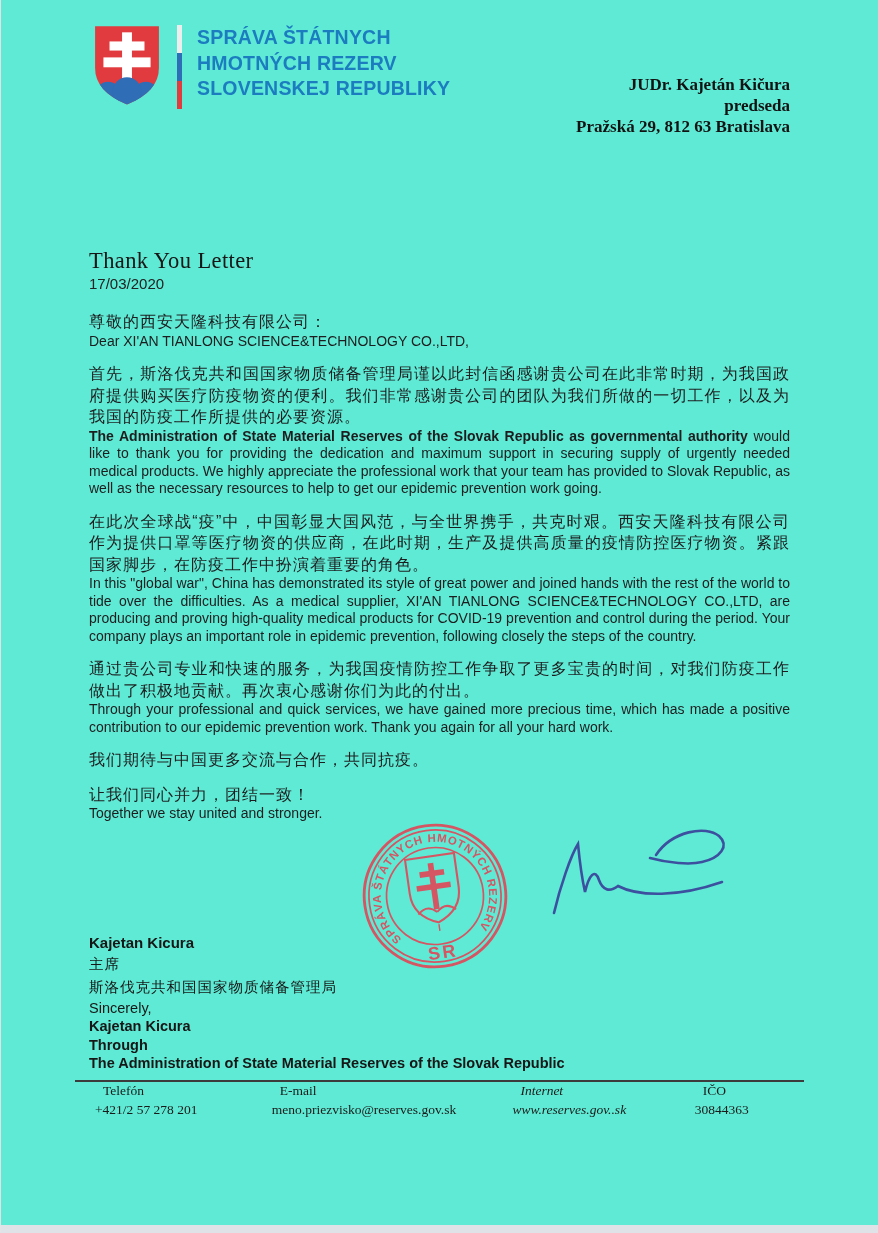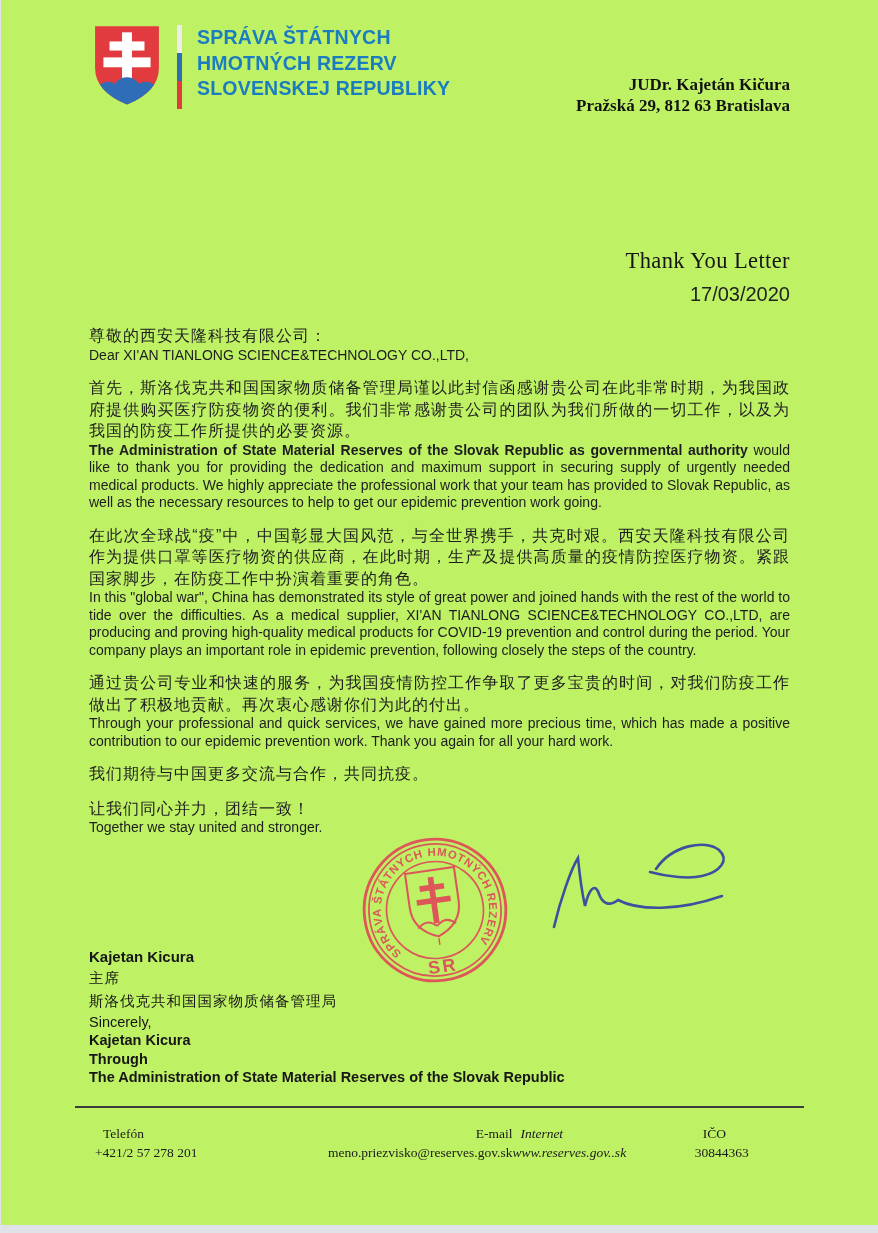--- a/index.html
+++ b/index.html
@@ -1,20 +1,20 @@
 <!DOCTYPE html>
 <html><head>
 <meta charset="utf-8">
 <style>
   * { margin:0; padding:0; box-sizing:border-box; }
   html,body { background:#ffffff; }
   .page {
     position:relative;
     width:878px; height:1233px;
-    background:#bef264;
+    background:#5eead4;
     border-left:1px solid #e3e3e5;
     padding:22px 88px 0 88px;
     font-family:"Liberation Sans", sans-serif;
     color:#1d1d1f;
     overflow:hidden;
   }
   
   .header { position:relative; height:130px; }
   .logo-row { position:absolute; left:0; top:0; display:flex; align-items:flex-start; }
   .coa { display:block; }
@@ -22,47 +22,47 @@
   .tricolor span { flex:1; }
   .tri-white { background:#ededee; }
   .tri-blue  { background:#2f6db6; }
   .tri-red   { background:#e23b3f; }
   .org-name { padding-top:3px; font-size:19.5px; line-height:25.5px; font-weight:700;
               color:#1b7cc0; letter-spacing:0.2px; }
   .officer { position:absolute; right:0; top:52px; text-align:right;
              font-family:"Liberation Serif", serif; font-weight:700;
              font-size:17px; line-height:21px; color:#121212; }
   
-  .title { margin-top:96px; text-align:right; font-family:"Liberation Serif", serif;
+  .title { margin-top:96px; text-align:left; font-family:"Liberation Serif", serif;
            font-size:22.5px; letter-spacing:0.4px; color:#161616; }
-  .date  { text-align:right; font-size:20px; margin-top:9px; color:#222; }
+  .date  { text-align:left; font-size:15px; margin-top:1px; color:#222; }
   
   .body { margin-top:19px; }
   .zh { font-size:16px; line-height:21.5px; letter-spacing:1px; text-align:justify; }
   .en { font-size:14px;  line-height:17.5px; text-align:justify; }
   .group { margin-top:13px; }
   .en b { font-weight:700; }
   
   .sig-area { position:relative; height:110px; }
   .stamp { position:absolute; left:270px; top:-6px; transform:rotate(-8deg); opacity:0.92; }
   .signature { position:absolute; left:455px; top:2px; }
   
   .sig-block { font-size:14.5px; color:#161616; }
   .sig-block .bold { font-weight:700; }
   .l-name { line-height:20px; font-size:15px; }
   .l-zh   { line-height:23px; letter-spacing:1px; }
   .l-en   { line-height:18.5px; }
   
-  .footer { margin:19px -14px 0 -14px; border-top:2px solid #3c3c3c; padding-top:18px;
+  .footer { margin:7px -14px 0 -14px; border-top:2px solid #3c3c3c; padding-top:1px;
             display:flex; font-family:"Liberation Serif", serif; font-size:13.5px;
             color:#1a1a1a; }
   .fcol { display:flex; flex-direction:column; gap:3px; }
   .fcol .flabel { padding-left:8px; }
   .fc1 { width:27%; padding-left:20px; }
-  .fc2 { width:33%;align-items:flex-end; }
+  .fc2 { width:33%; }
   .fc3 { width:25%;font-style:italic; }
   .fc4 { width:15%; }
   .page-edge-bottom { position:absolute; left:0; right:0; bottom:0; height:8px;
                       background:#dfe3e8; }
 </style>
 </head>
 <body>
 
 <div class="page">
 
@@ -94,20 +94,21 @@
           <span class="tri-red"></span>
       </div>
       <div class="org-name">
         <div>SPRÁVA ŠTÁTNYCH</div>
         <div>HMOTNÝCH REZERV</div>
         <div>SLOVENSKEJ REPUBLIKY</div>
       </div>
     </div>
     <div class="officer">
       <div>JUDr. Kajetán Kičura</div>
+      <div>predseda</div>
       <div>Pražská 29, 812 63 Bratislava</div>
     </div>
   </div>
 
   <div class="title">Thank You Letter</div>
   <div class="date">17/03/2020</div>
 
   <div class="body">
     <p class="zh">尊敬的西安天隆科技有限公司：</p>
     <p class="en">Dear XI'AN TIANLONG SCIENCE&amp;TECHNOLOGY CO.,LTD,</p>

